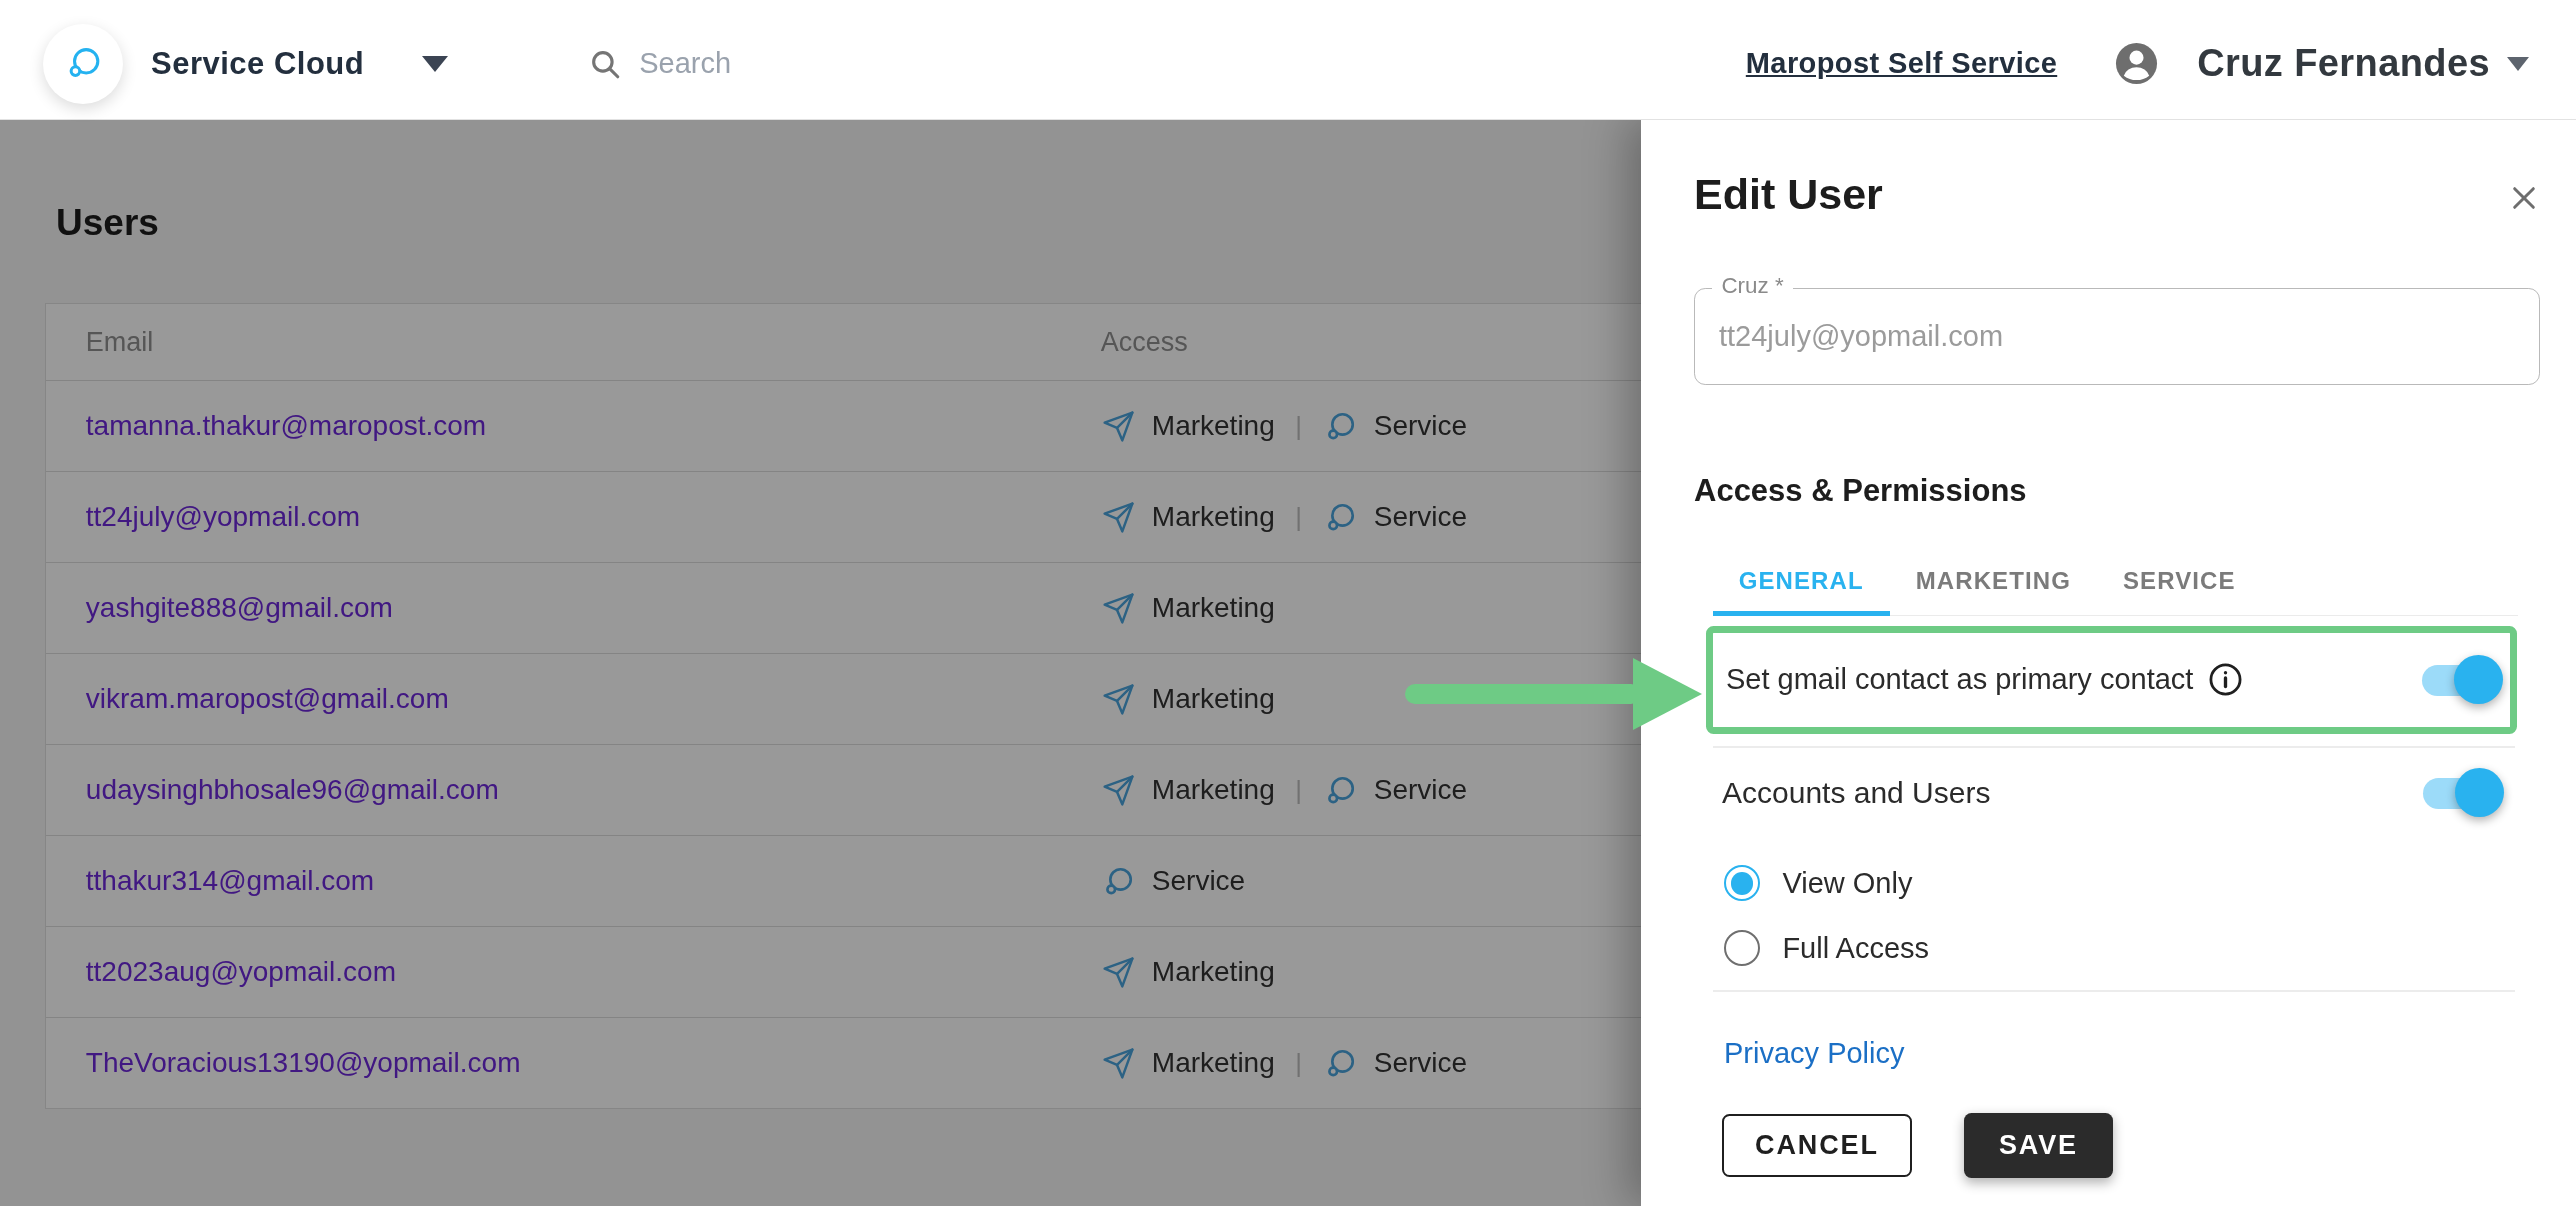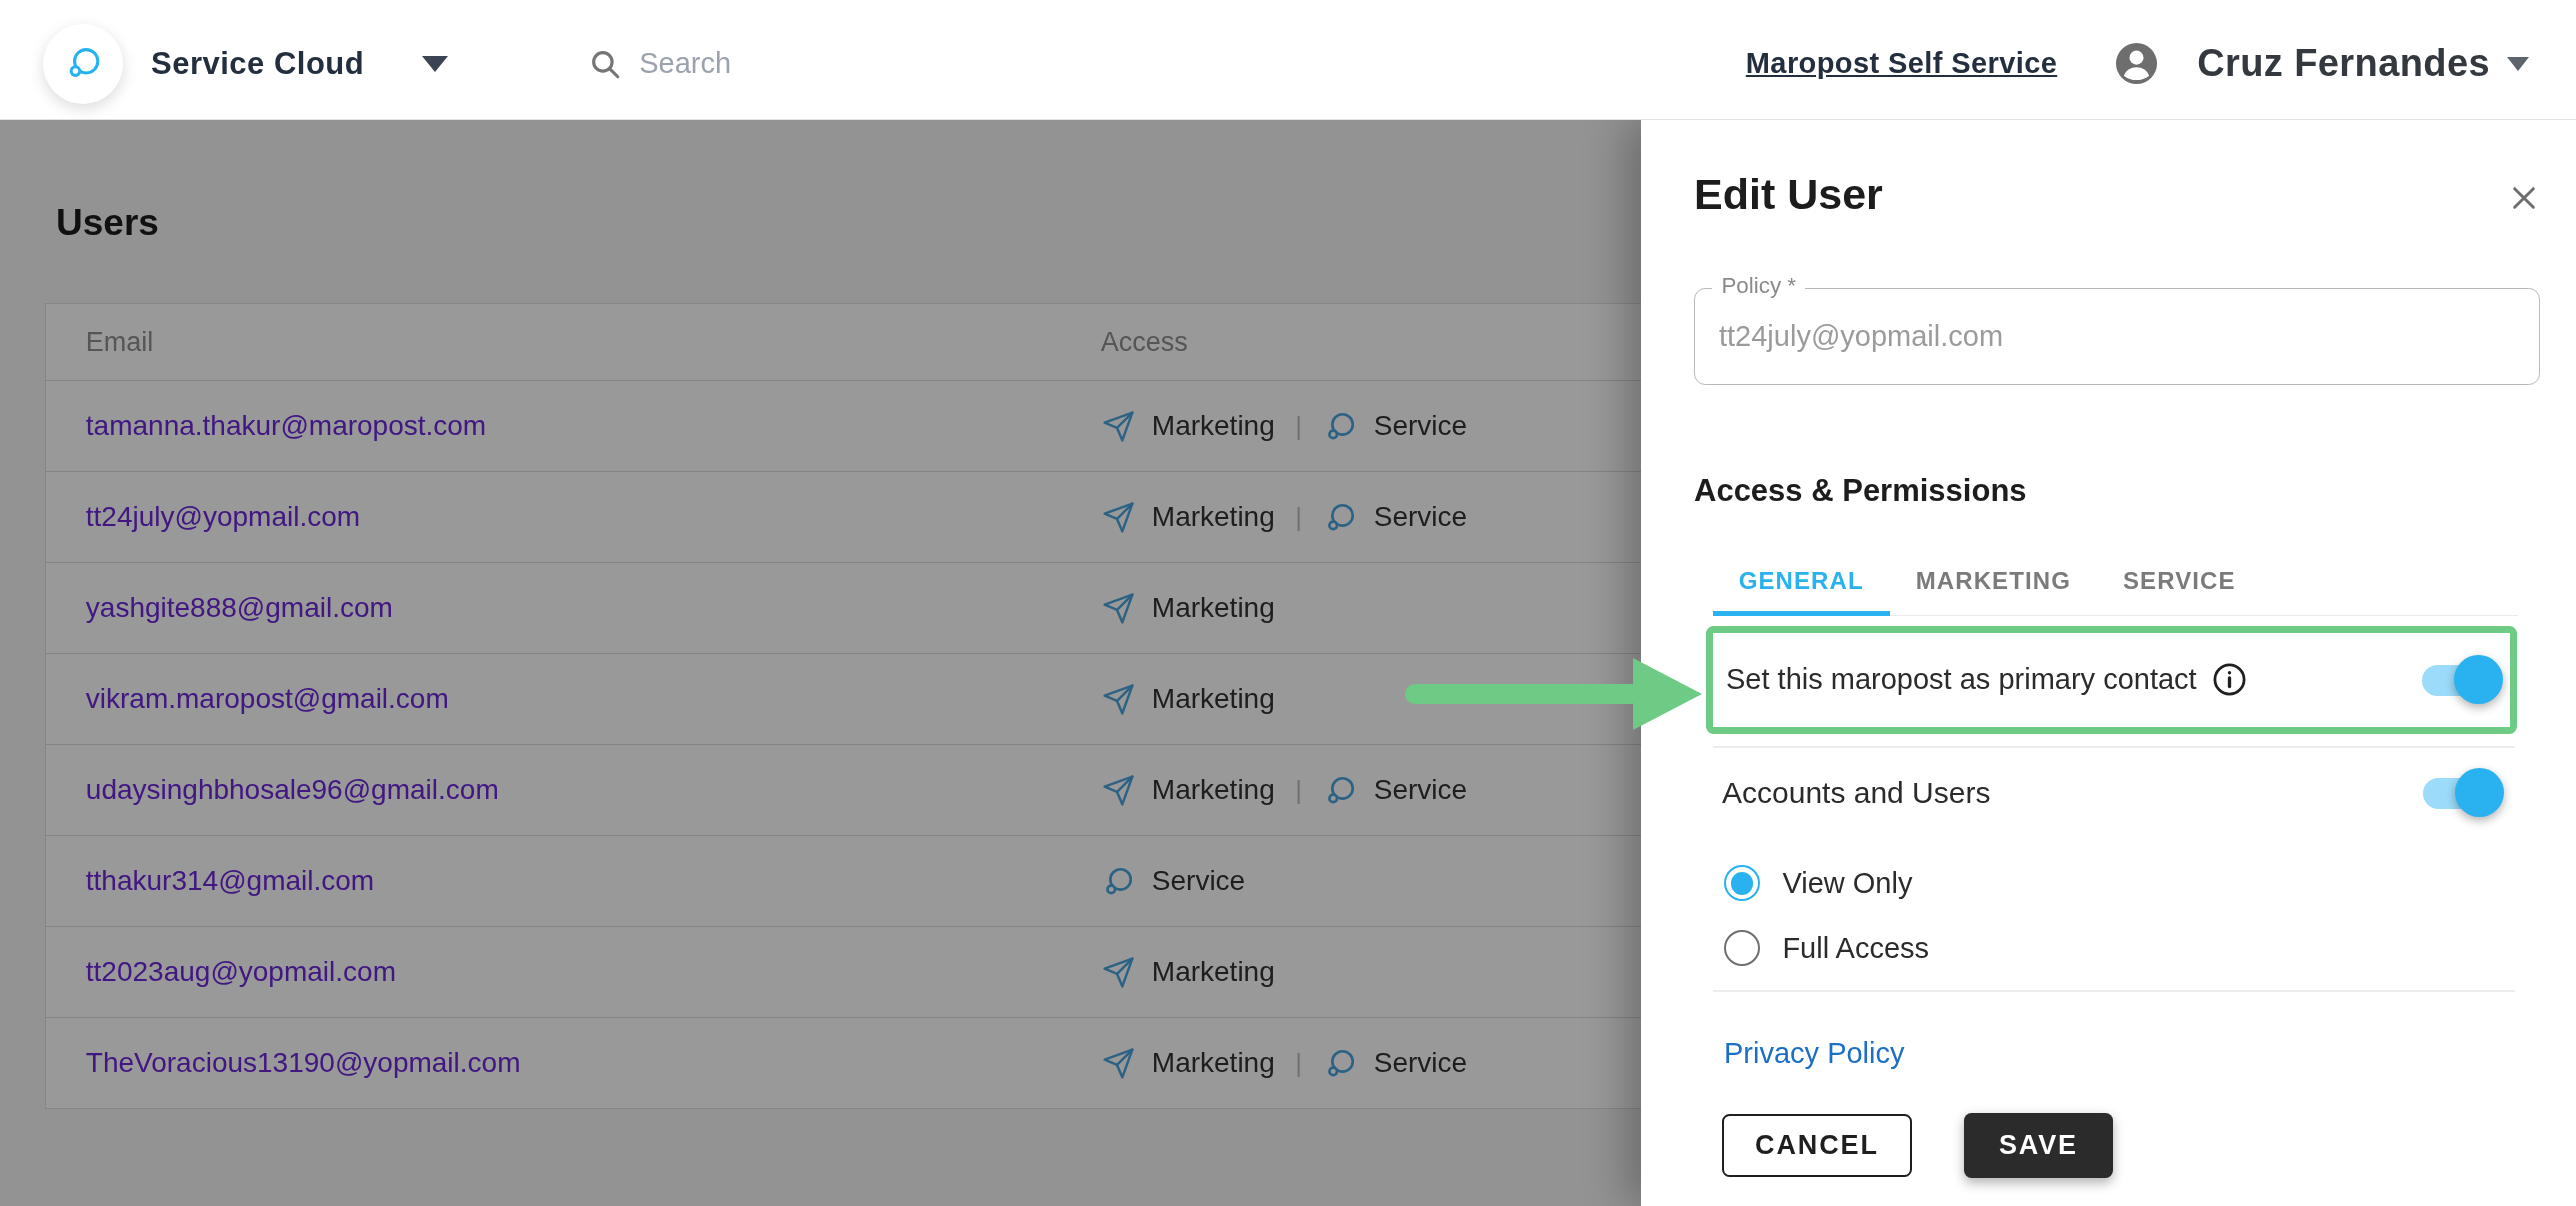--- a/index.html
+++ b/index.html
@@ -311,41 +311,41 @@
   <aside class="panel" data-name="edit-user-drawer">
     <button class="close" data-name="close-icon">
       <svg width="32" height="32" viewBox="0 0 24 24" stroke="#6e6e6e" stroke-width="2.2" stroke-linecap="round">
         <line x1="5" y1="5" x2="19" y2="19"></line>
           <line x1="19" y1="5" x2="5" y2="19"></line>
       </svg>
     </button>
     <h2 class="ptitle" data-name="drawer-title">Edit User</h2>
 
     <div class="field" data-name="email-field">
-      <span class="flabel" data-name="email-field-label">Policy *</span>
+      <span class="flabel" data-name="email-field-label">Cruz *</span>
       <span class="fvalue" data-name="email-field-value">tt24july@yopmail.com</span>
     </div>
 
     <h3 class="psection" data-name="access-permissions-title">Access &amp; Permissions</h3>
 
     <div class="tabs" data-name="tabs">
       <div class="tab on" data-name="tab-general">
         <span data-name="tab-label">GENERAL</span>
       </div>
       <div class="tab" data-name="tab-marketing">
         <span data-name="tab-label">MARKETING</span>
       </div>
       <div class="tab" data-name="tab-service">
         <span data-name="tab-label">SERVICE</span>
       </div>
     </div>
 
     <div class="hlbox" data-name="primary-contact-highlight-box">
       <div class="prow" data-name="primary-contact-row">
-        <span class="plabel" data-name="primary-contact-label">Set this maropost as primary contact</span>
+        <span class="plabel" data-name="primary-contact-label">Set gmail contact as primary contact</span>
         <span class="info" data-name="info-icon">
           <svg width="35" height="35" viewBox="0 0 24 24" fill="none" stroke="#1f1f1f" stroke-width="1.9">
             <circle cx="12" cy="12" r="10"></circle>
             <line x1="12" y1="11" x2="12" y2="16.8" stroke-width="2.3" stroke-linecap="round"></line>
             <circle cx="12" cy="7.4" r="1.15" fill="#1f1f1f" stroke="none"></circle>
           </svg>
         </span>
         <span class="switch ml on" data-name="primary-contact-toggle">
           <i class="track"></i>
             <i class="thumb"></i>

